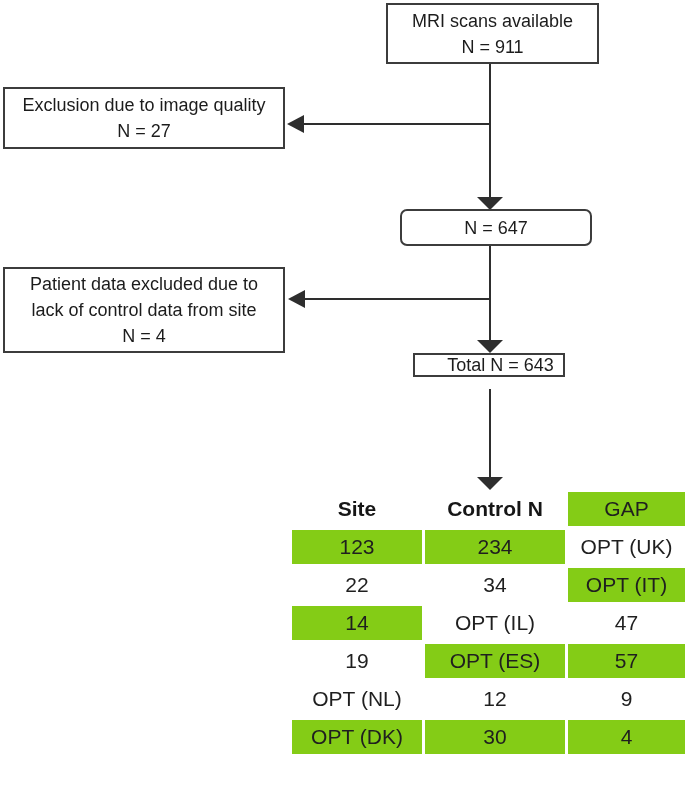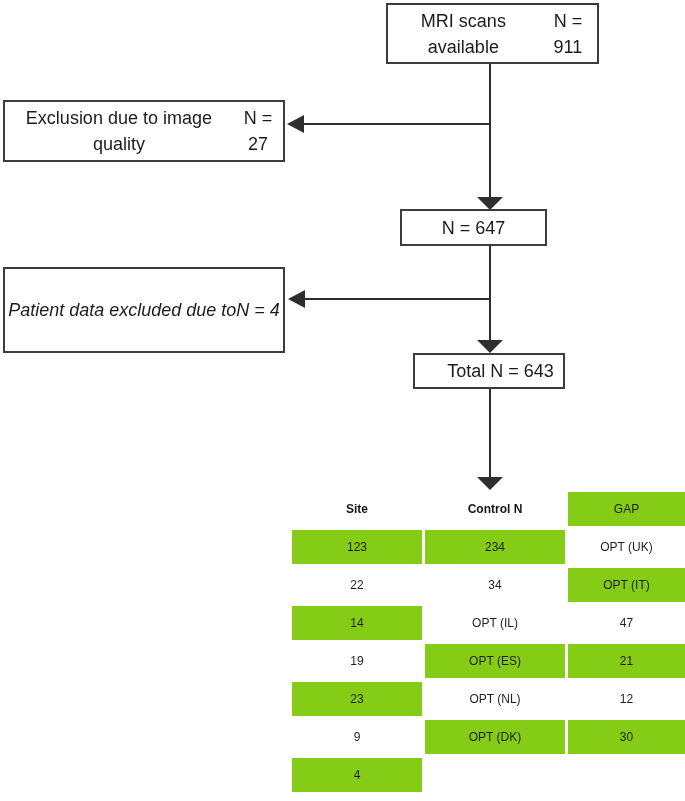--- a/index.html
+++ b/index.html
@@ -16,42 +16,42 @@
     position: absolute;
     left: 0; top: 0;
     width: 685px; height: 801px;
   }
   .box {
     position: absolute;
     box-sizing: border-box;
     border: 2px solid #3c3c3c;
     background: #ffffff;
     display: flex;
-    flex-direction: row;
+    flex-direction: column;
     align-items: center;
     justify-content: center;
     text-align: center;
     font-size: 18px;
     line-height: 26px;
     color: #1c1c1c;
   }
   .box-mri   { left: 386px; top: 3px;   width: 213px; height: 61px; }
-  .box-excl1 { left: 3px;   top: 100px;  width: 282px; height: 62px; }
-  .box-n647  { left: 400px; top: 209px; width: 147px; height: 37px; }
-  .box-excl2 { left: 3px;   top: 267px; width: 282px; height: 86px; font-style: italic; }
-  .box-total { left: 413px; top: 353px; width: 152px; height: 36px; padding-left: 23px; }
+  .box-excl1 { left: 3px;   top: 87px;  width: 282px; height: 62px; }
+  .box-n647  { left: 400px; top: 209px; width: 192px; height: 37px; border-radius: 7px; }
+  .box-excl2 { left: 3px;   top: 267px; width: 282px; height: 86px; }
+  .box-total { left: 413px; top: 353px; width: 152px; height: 24px; padding-left: 23px; }
 
   .site-table {
     position: absolute;
     left: 292px; top: 490px;
     width: 393px;
     display: grid;
     grid-template-columns: 130px 140px 117px;
     column-gap: 3px;
-    font-size: 12px;
+    font-size: 21px;
   }
   .t-cell {
     height: 38px;
     display: flex;
     align-items: center;
     justify-content: center;
     text-align: center;
     box-sizing: border-box;
   }
   .t-head { font-weight: bold; color: #161616; }
@@ -95,20 +95,21 @@
     <div>Exclusion due to image quality</div>
     <div>N = 27</div>
   </div>
 
   <div class="box box-n647">
     <div>N = 647</div>
   </div>
 
   <div class="box box-excl2">
     <div>Patient data excluded due to</div>
+    <div>lack of control data from site</div>
     <div>N = 4</div>
   </div>
 
   <div class="box box-total">
     <div>Total N = 643</div>
   </div>
 
   <div class="site-table">
 
     <div class="t-cell t-head">Site</div>
@@ -123,22 +124,21 @@
     <div class="t-cell">34</div>
 
     <div class="t-cell row-shade">OPT (IT)</div>
     <div class="t-cell row-shade">14</div>
 
     <div class="t-cell">OPT (IL)</div>
     <div class="t-cell">47</div>
     <div class="t-cell">19</div>
 
     <div class="t-cell row-shade">OPT (ES)</div>
-    <div class="t-cell row-shade">21</div>
-    <div class="t-cell row-shade">23</div>
+    <div class="t-cell row-shade">57</div>
 
     <div class="t-cell">OPT (NL)</div>
     <div class="t-cell">12</div>
     <div class="t-cell">9</div>
 
     <div class="t-cell row-shade">OPT (DK)</div>
     <div class="t-cell row-shade">30</div>
     <div class="t-cell row-shade">4</div>
   </div>
 

